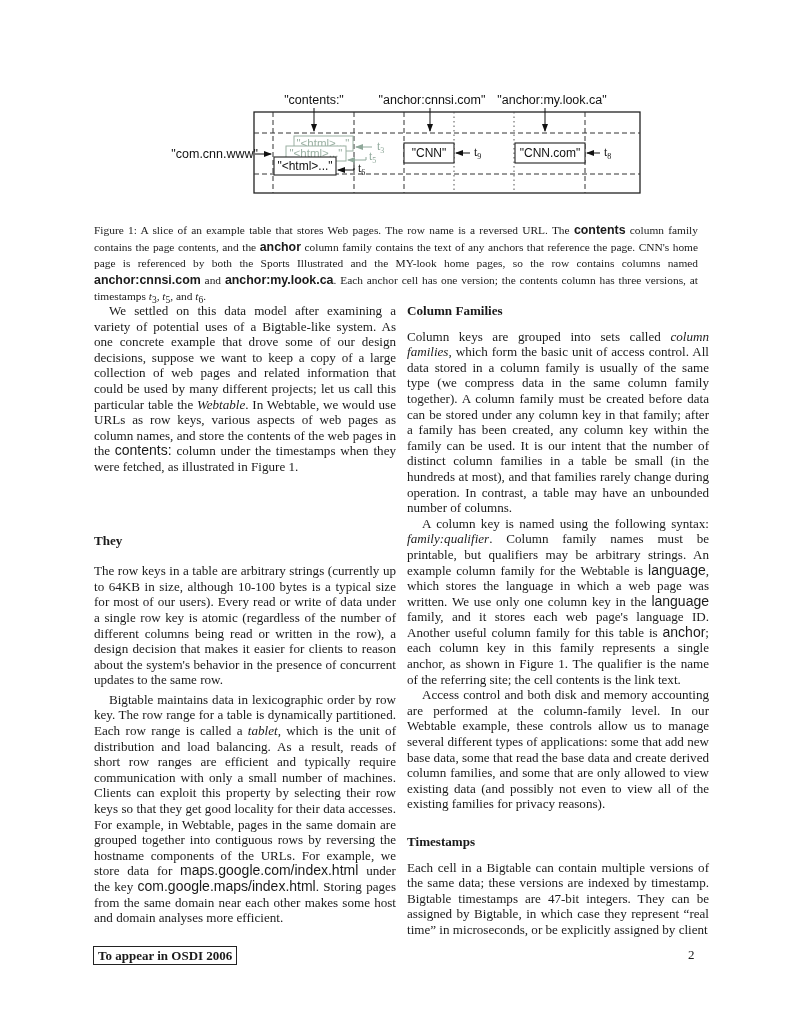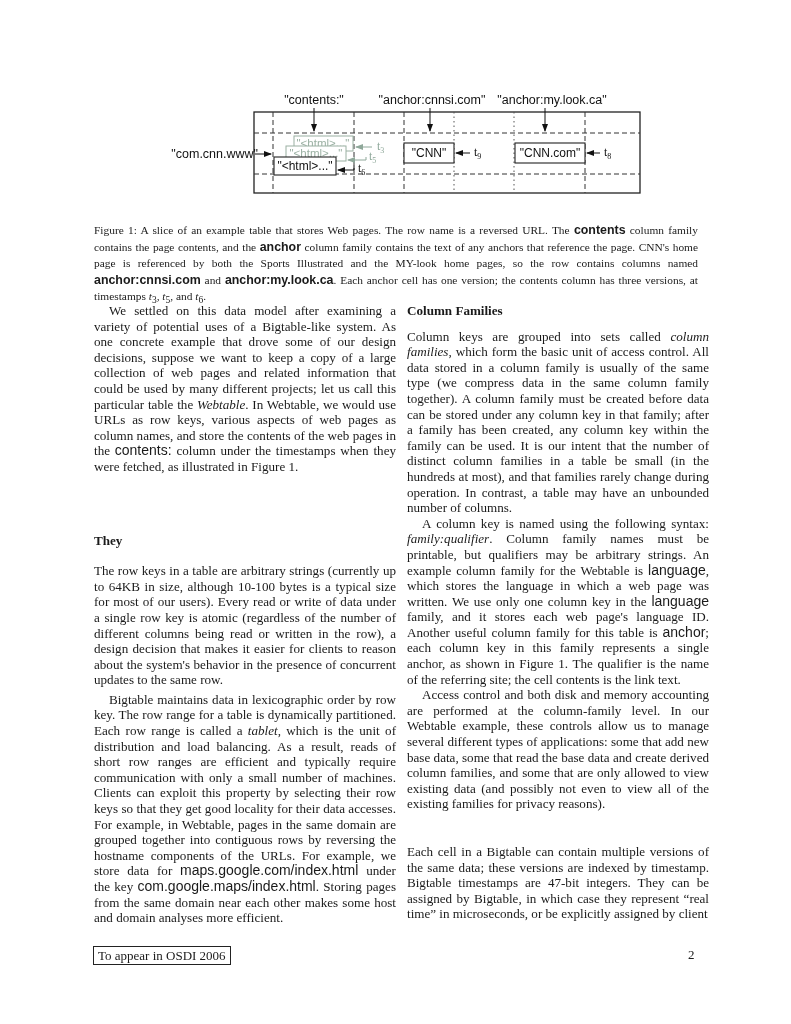--- a/index.html
+++ b/index.html
@@ -9,21 +9,21 @@
   .caption { position: absolute; left: 94px; top: 222px; width: 604px; font-size: 11.4px; line-height: 16.6px; text-align: justify; }
   .caption .sf { font-family: "Liberation Sans", "DejaVu Sans", sans-serif; font-size: 12.4px; font-weight: bold; }
   .col { position: absolute; top: 303px; width: 302px; font-size: 13.1px; line-height: 15.6px; text-align: justify; hyphens: manual; }
   .col.left { left: 94px; }
   .col.right { left: 407px; }
   .col p { margin: 0; text-indent: 15px; }
   .col p.noindent { text-indent: 0; }
   .col h3 { margin: 0; font-size: 13.1px; font-weight: bold; line-height: 15.6px; }
   .sf { font-family: "Liberation Sans", "DejaVu Sans", sans-serif; font-size: 14px; }
   em { font-style: italic; }
-  .osdi { position: absolute; left: 93px; top: 946px; border: 1.3px solid #222; padding: 1px 4px 1px 4px; font-size: 13px; font-weight: normal; line-height: 15px; text-align: center; }
+  .osdi { position: absolute; left: 93px; top: 946px; border: 1.3px solid #222; padding: 1px 4px 1px 4px; font-size: 13px; font-weight: bold; line-height: 15px; text-align: center; }
   .pageno { position: absolute; left: 688px; top: 947px; font-size: 13px; }
   .t-label { font-family: "Liberation Serif", serif; }
 </style>
 </head>
 <body>
 
 <div class="figure">
   <svg width="791" height="220" viewBox="0 0 791 220" font-family="Liberation Sans, DejaVu Sans, sans-serif">
     <defs>
       <marker id="arr" markerWidth="8" markerHeight="8" refX="7" refY="4" orient="auto" markerUnits="userSpaceOnUse">
@@ -106,18 +106,19 @@
   <p style="margin-top:4px"><span>Bigtable maintains data in lexicographic order by row key. The row range for a table is dynamically partitioned. Each row range is called a </span><em>tablet</em><span>, which is the unit of distribution and load balancing. As a result, reads of short row ranges are efficient and typically require communication with only a small number of machines. Clients can exploit this property by selecting their row keys so that they get good locality for their data accesses. For example, in Webtable, pages in the same domain are grouped together into contiguous rows by reversing the hostname components of the URLs. For example, we store data for </span><span class="sf">maps.google.com/index.html</span><span> under the key </span><span class="sf">com.google.maps/index.html</span><span>. Storing pages from the same domain near each other makes some host and domain analyses more efficient.</span></p>
 </div>
 
 <div class="col right">
   <h3>Column Families</h3>
   <div style="height:10px"></div>
   <p class="noindent"><span>Column keys are grouped into sets called </span><em>column families</em><span>, which form the basic unit of access control. All data stored in a column family is usually of the same type (we compress data in the same column family together). A column family must be created before data can be stored under any column key in that family; after a family has been created, any column key within the family can be used. It is our intent that the number of distinct column families in a table be small (in the hundreds at most), and that families rarely change during operation. In contrast, a table may have an unbounded number of columns.</span></p>
   <p><span>A column key is named using the following syntax: </span><em>family:qualifier</em><span>. Column family names must be printable, but qualifiers may be arbitrary strings. An example column family for the Webtable is </span><span class="sf">language</span><span>, which stores the language in which a web page was written. We use only one column key in the </span><span class="sf">language</span><span> family, and it stores each web page's language ID. Another useful column family for this table is </span><span class="sf">anchor</span><span>; each column key in this family represents a single anchor, as shown in Figure 1. The qualifier is the name of the referring site; the cell contents is the link text.</span></p>
   <p>Access control and both disk and memory accounting are performed at the column-family level. In our Webtable example, these controls allow us to manage several different types of applications: some that add new base data, some that read the base data and create derived column families, and some that are only allowed to view existing data (and possibly not even to view all of the existing families for privacy reasons).</p>
   <div style="height:22px"></div>
+  <h3>Timestamps</h3>
   <div style="height:10px"></div>
   <p class="noindent">Each cell in a Bigtable can contain multiple versions of the same data; these versions are indexed by timestamp. Bigtable timestamps are 47-bit integers. They can be assigned by Bigtable, in which case they represent “real time” in microseconds, or be explicitly assigned by client</p>
 </div>
 
 <div class="osdi">To appear in OSDI 2006</div>
 <div class="pageno">2</div>
 
 </body></html>

